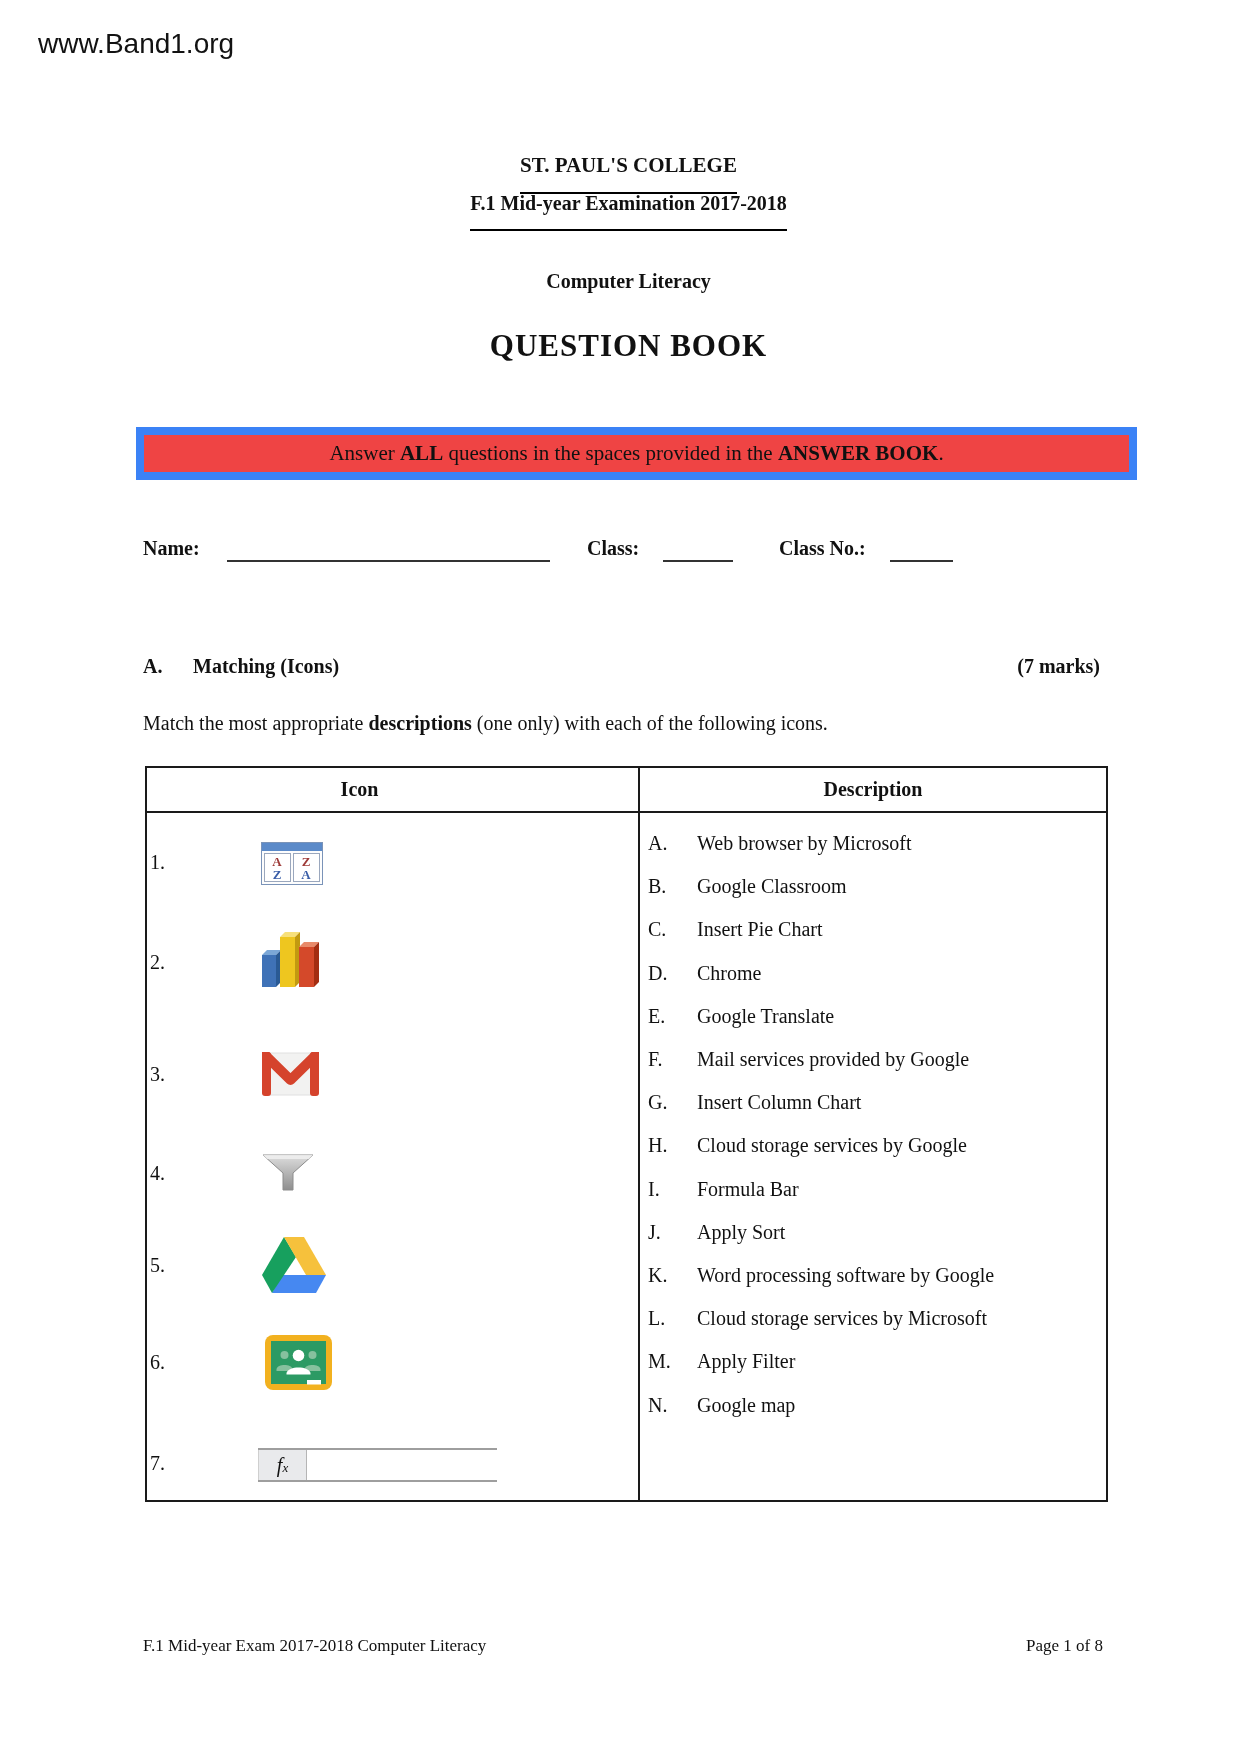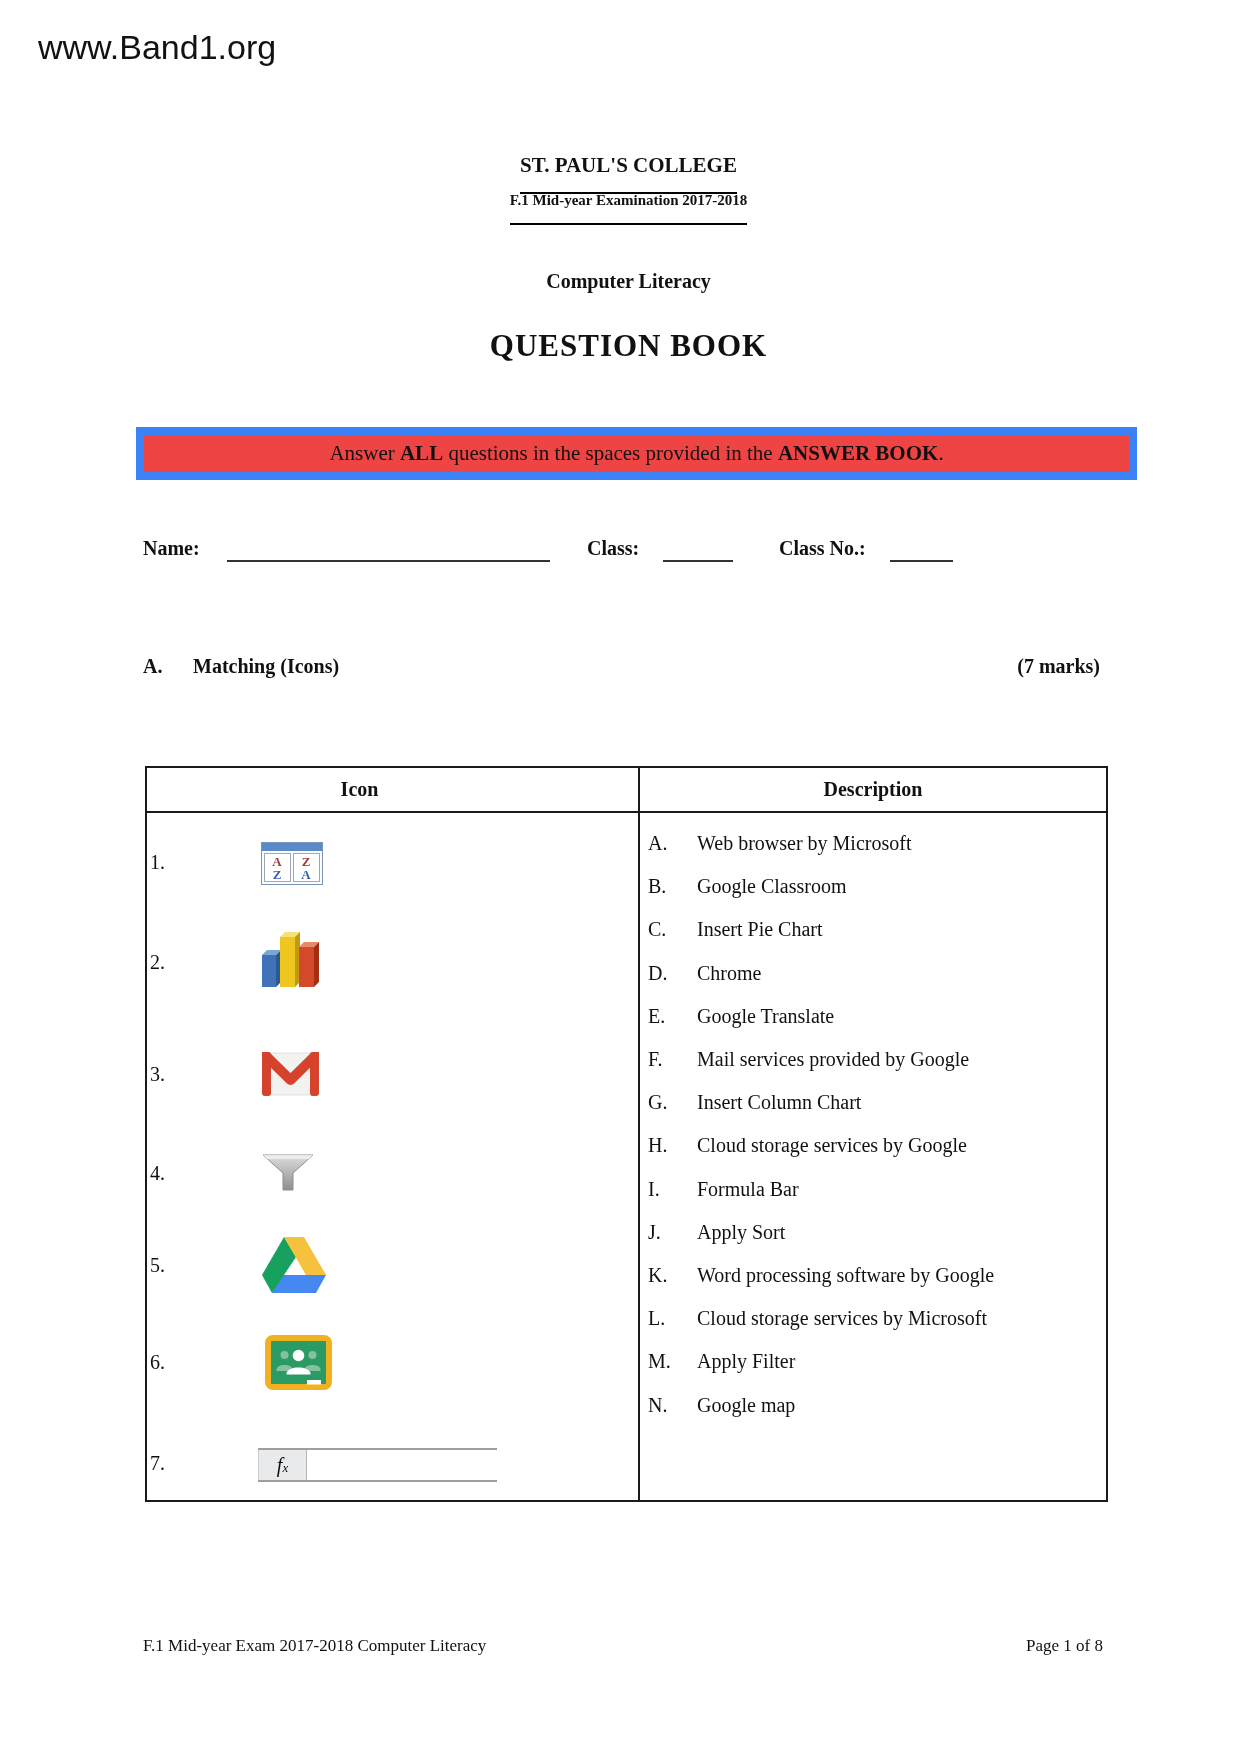--- a/index.html
+++ b/index.html
@@ -2,24 +2,24 @@
 <html><head>
 <meta charset="utf-8">
 <style>
   html,body{margin:0;padding:0;background:#888;}
   .page{
     position:relative;width:1240px;height:1754px;margin:0 auto;background:#ffffff;
     font-family:"Liberation Serif","DejaVu Serif",serif;color:#111;overflow:hidden;
   }
   .abs{position:absolute;}
   .watermark{left:38px;top:28px;font-family:"Liberation Sans","DejaVu Sans",sans-serif;
-    font-size:34px;color:#121212;}
+    font-size:28px;color:#121212;}
   .center-band{left:136px;width:985px;text-align:center;}
   .school{top:153px;font-size:21px;font-weight:bold;}
-  .examtitle{top:192px;font-size:15px;font-weight:bold;}
+  .examtitle{top:192px;font-size:20px;font-weight:bold;}
   .uline{border-bottom:2px solid #000;padding-bottom:14px;display:inline-block;}
   .subject{top:270px;font-size:20px;font-weight:bold;}
   .duration{top:305px;font-size:19px;}
   .booktitle{top:328px;font-size:31px;font-weight:bold;letter-spacing:1px;}
   .notice-box{left:136px;top:427px;width:985px;height:37px;border:8px solid #3b82f6;
     text-align:center;line-height:37px;font-size:21px;background:#ef4444;}
   .blank{border-bottom:2px solid #333;height:26px;}
   .label{font-size:20px;font-weight:bold;line-height:28px;}
   .plain{font-size:20px;line-height:28px;}
   .sec-heading{font-size:20px;font-weight:bold;line-height:28px;}
@@ -63,20 +63,21 @@
   <div class="abs blank" style="left:227px;top:534px;width:323px;"></div>
   <div class="abs label" style="left:587px;top:534px;">Class:</div>
   <div class="abs blank" style="left:663px;top:534px;width:70px;"></div>
   <div class="abs label" style="left:770px;top:534px;margin-left:9px;">Class No.:</div>
   <div class="abs blank" style="left:890px;top:534px;width:63px;"></div>
 
   <div class="abs sec-heading" style="left:143px;top:652px;">A.</div>
   <div class="abs sec-heading" style="left:193px;top:652px;">Matching (Icons)</div>
   <div class="abs sec-heading" style="right:140px;top:652px;">(7 marks)</div>
 
+  <div class="abs plain" style="left:143px;top:709px;"><span>Match the most appropriate </span><b>descriptions</b><span> (one only) with each of the following icons.</span></div>
 
   <div class="abs tbl-box"></div>
   <div class="abs tbl-divider"></div>
   <div class="abs tbl-headline"></div>
   <div class="abs th" style="left:145px;top:778px;width:429px;">Icon</div>
   <div class="abs th" style="left:638px;top:778px;width:470px;">Description</div>
 
   <div class="abs row-num" style="left:150px;top:848px;">1.</div>
   <div class="abs row-num" style="left:150px;top:948px;">2.</div>
   <div class="abs row-num" style="left:150px;top:1060px;">3.</div>

